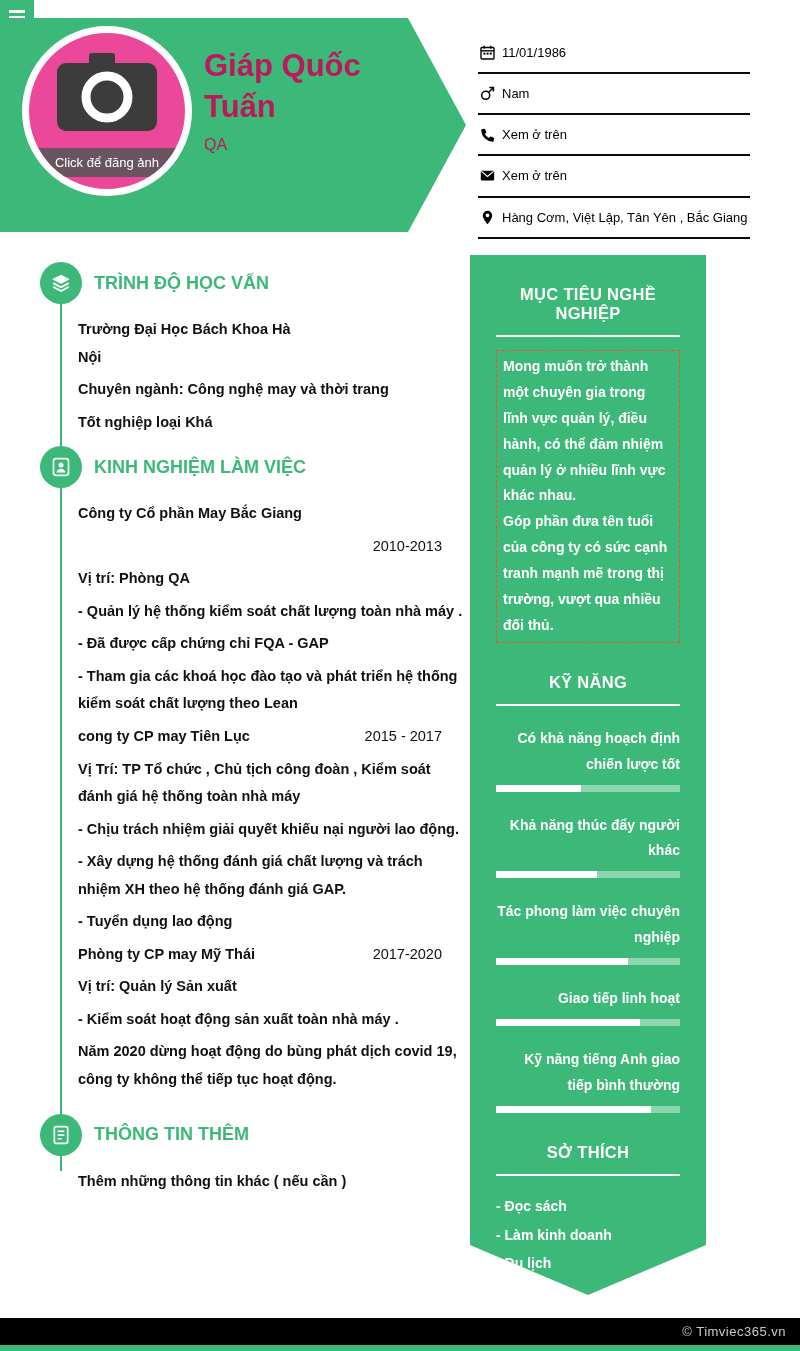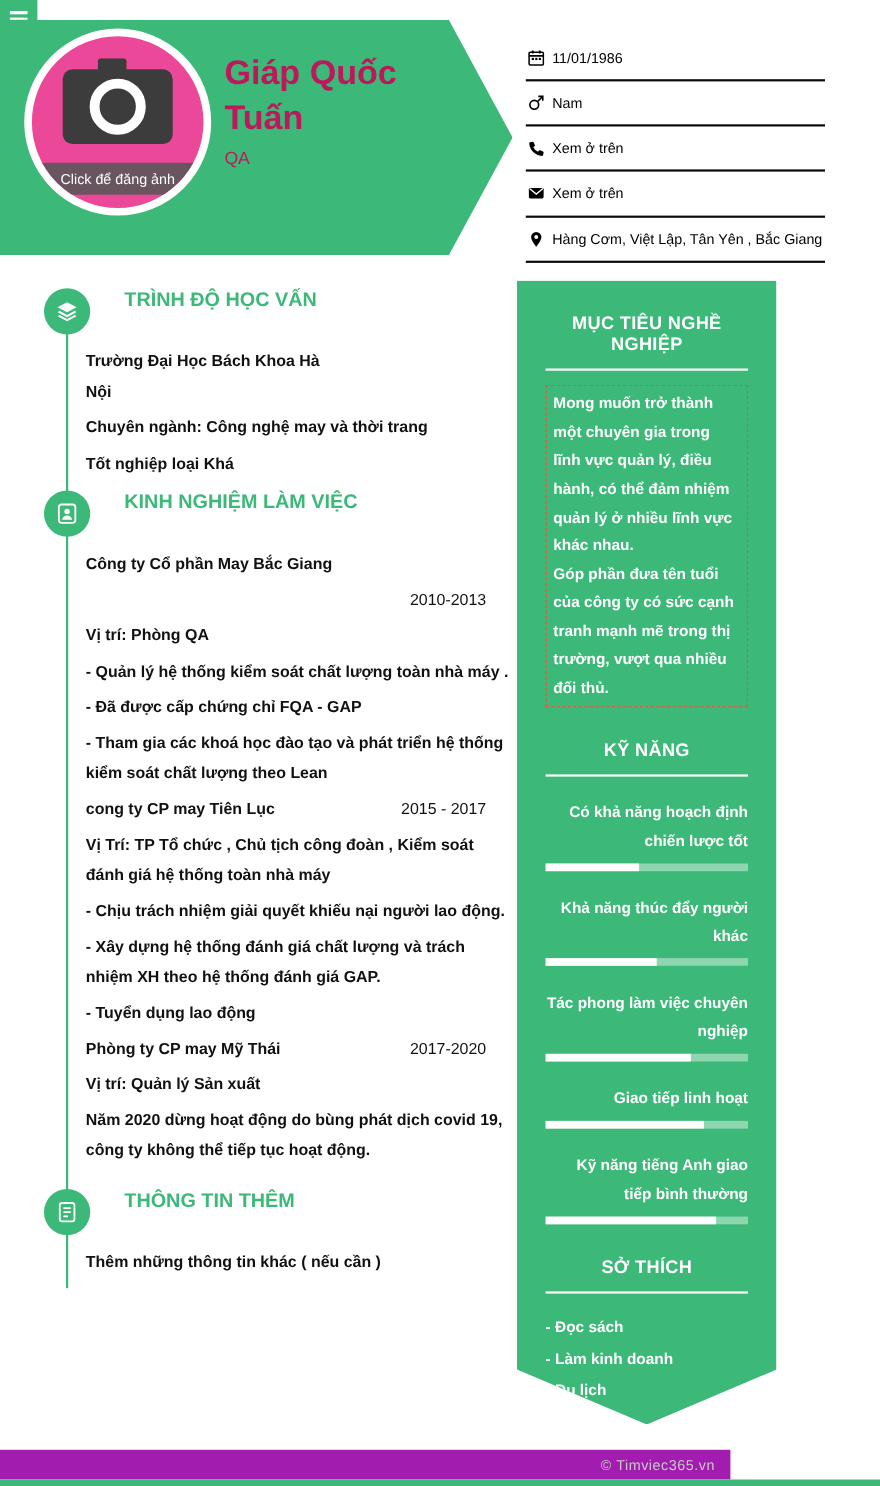--- a/index.html
+++ b/index.html
@@ -27,21 +27,21 @@
 
   
   .contact { position:absolute; left:478px; top:33px; width:272px; }
   .c-row { display:flex; align-items:flex-start; gap:7px; padding:10px 2px 9px 2px;
            border-bottom:2px solid #0a0a0a; font-size:13px; color:#000; line-height:1.55; }
   .c-row svg { flex:0 0 auto; margin-top:2px; }
 
   
   .left-col { position:absolute; left:40px; top:262px; width:424px; color:#111; }
   .timeline { position:absolute; left:20px; top:21px; width:2px; height:888px; background:#3cb878; }
-  .sec-head { position:relative; display:flex; align-items:flex-start; gap:31px; }
+  .sec-head { position:relative; display:flex; align-items:center; gap:12px; }
   .sec-icon { width:42px; height:42px; border-radius:50%; background:#3cb878;
               display:flex; align-items:center; justify-content:center; flex:0 0 auto; }
   .sec-title { color:#3cb878; font-size:18px; font-weight:bold; }
   .sec-body { margin:12px 0 0 38px; font-size:14.5px; font-weight:bold; line-height:1.9; }
   .sec-body p { margin-bottom:5px; }
   .school { max-width:235px; }
   .sec-experience { margin-top:10px; }
   .exp-entry { margin-top:4px; }
   .exp-row { display:flex; justify-content:space-between; align-items:baseline; padding-right:22px; }
   .period { font-weight:normal; font-size:14.5px; white-space:nowrap; }
@@ -57,21 +57,21 @@
   .objective { margin-top:13px; border:1px dashed #ff4a2e; padding:3px 6px;
                font-size:14px; font-weight:bold; line-height:1.85; white-space:pre-line; }
   .skills { margin-top:20px; }
   .skill { margin-bottom:21px;text-align:right; }
   .s-label { font-size:14px; font-weight:bold; line-height:1.85; margin-bottom:7px; }
   .s-bar { height:7px; background:rgba(255,255,255,.42); }
   .s-fill { height:100%; background:#fff; }
   .hobbies { margin-top:16px; font-size:14px; font-weight:bold; line-height:2.05; }
 
   
-  .footer-gray { position:absolute; left:0; top:1318px; width:664px; height:27px; background:#a21caf;
+  .footer-gray { position:absolute; left:0; top:1318px; width:800px; height:27px; background:#000000;
                  color:#c9c9c9; font-size:13px; text-align:right; line-height:27px; padding-right:14px; letter-spacing:.5px; }
   .footer-green { position:absolute; left:0; top:1345px; width:800px; height:6px; background:#3cb878; }
 </style>
 </head>
 <body>
 
 <div class="page">
 
   <div class="corner">
     <i></i>
@@ -189,20 +189,21 @@
         <p>- Xây dựng hệ thống đánh giá chất lượng  và trách nhiệm XH theo hệ thống đánh giá GAP.</p>
         <p>- Tuyển dụng lao động</p>
       </div>
 
       <div class="exp-entry">
         <div class="exp-row">
           <p>Phòng ty CP may Mỹ Thái</p>
           <span class="period">2017-2020</span>
         </div>
         <p>Vị trí: Quản lý Sản xuất</p>
+        <p>- Kiểm soát hoạt động sản xuất toàn nhà máy .</p>
         <p>Năm 2020 dừng hoạt động do bùng phát dịch covid 19, công ty không thể tiếp tục hoạt động.</p>
       </div>
     </div>
 
     <div class="sec-head sec-additional">
       <span class="sec-icon">
         <svg width="20" height="20" viewBox="0 0 24 24">
           <rect x="4" y="2" width="16" height="20" rx="2.5" fill="none" stroke="#fff" stroke-width="2"></rect>
           <line x1="8" y1="7.5" x2="16" y2="7.5" stroke="#fff" stroke-width="2"></line>
           <line x1="8" y1="12" x2="16" y2="12" stroke="#fff" stroke-width="2"></line>

